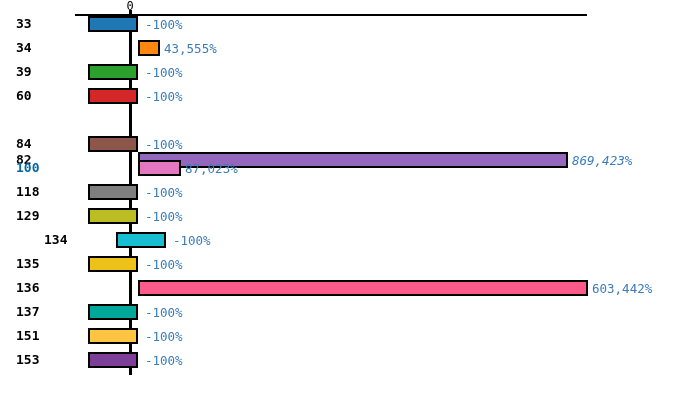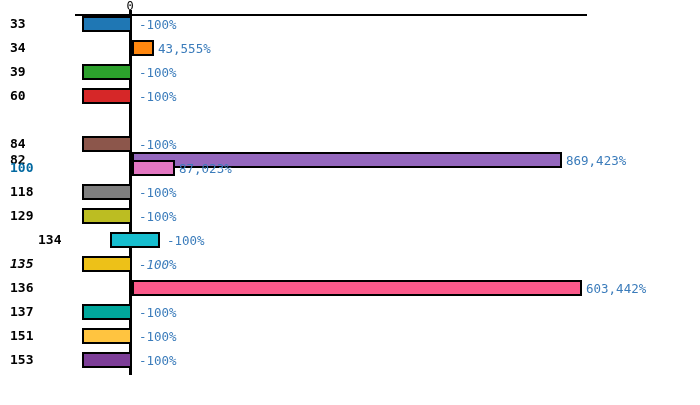--- a/index.html
+++ b/index.html
@@ -6,21 +6,21 @@
   .canvas{
     position:relative;width:700px;height:405px;background:#ffffff;
     font-family:"DejaVu Sans Mono","Liberation Mono",monospace;overflow:hidden;
   }
   .top-line{position:absolute;left:75px;top:14px;width:512px;height:2px;background:#000;}
   .axis-line{position:absolute;left:129px;top:10px;width:3px;height:365px;background:#000;}
   .zero-label{
     position:absolute;left:124px;top:0;width:12px;text-align:center;
     font-size:12px;line-height:13px;color:#000;
   }
-  .row{position:absolute;left:2px;width:608px;height:24px;}
+  .row{position:absolute;left:8px;width:608px;height:24px;}
   .cat{
     position:absolute;left:8px;top:4px;font-size:13px;line-height:16px;
     font-weight:bold;color:#000;white-space:nowrap;
   }
   .cat.hl{color:#0369a1;}
   .bar{
     position:absolute;top:4px;height:16px;box-sizing:border-box;
     border:2px solid #000;
   }
   .bar.neg{left:80px;width:50px;}
@@ -57,21 +57,21 @@
 
   <div class="row" style="top: 84px;">
     <span class="cat">60</span>
     <div class="bar neg" style="background: rgb(214, 39, 40);"></div>
     <span class="val" style="left: 137px;">-100%</span>
   </div>
 
   <div class="row" style="top: 108px; margin-top: 40px;">
     <span class="cat">82</span>
     <div class="bar" style="background: rgb(148, 103, 189); left: 130px; width: 430px;"></div>
-    <span class="val" style="left: 564px;">869,423%</span>
+    <span class="val" style="left: 564px; font-style: italic;">869,423%</span>
   </div>
 
   <div class="row" style="top: 132px;">
     <span class="cat">84</span>
     <div class="bar neg" style="background: rgb(140, 86, 75);"></div>
     <span class="val" style="left: 137px;">-100%</span>
   </div>
 
   <div class="row" style="top: 156px;">
     <span class="cat hl">100</span>
@@ -90,21 +90,21 @@
     <div class="bar neg" style="background: rgb(188, 189, 34);"></div>
     <span class="val" style="left: 137px;">-100%</span>
   </div>
 
   <div class="row" style="top: 228px; margin-left: 28px;">
     <span class="cat">134</span>
     <div class="bar neg" style="background: rgb(23, 190, 207);"></div>
     <span class="val" style="left: 137px;">-100%</span>
   </div>
 
-  <div class="row" style="top: 252px; font-style: italic;">
+  <div class="row" style="top: 252px;">
     <span class="cat">135</span>
     <div class="bar neg" style="background: rgb(237, 193, 24);"></div>
     <span class="val" style="left: 137px;">-100%</span>
   </div>
 
   <div class="row" style="top: 276px;">
     <span class="cat">136</span>
     <div class="bar" style="background: rgb(251, 90, 139); left: 130px; width: 450px;"></div>
     <span class="val" style="left: 584px;">603,442%</span>
   </div>

